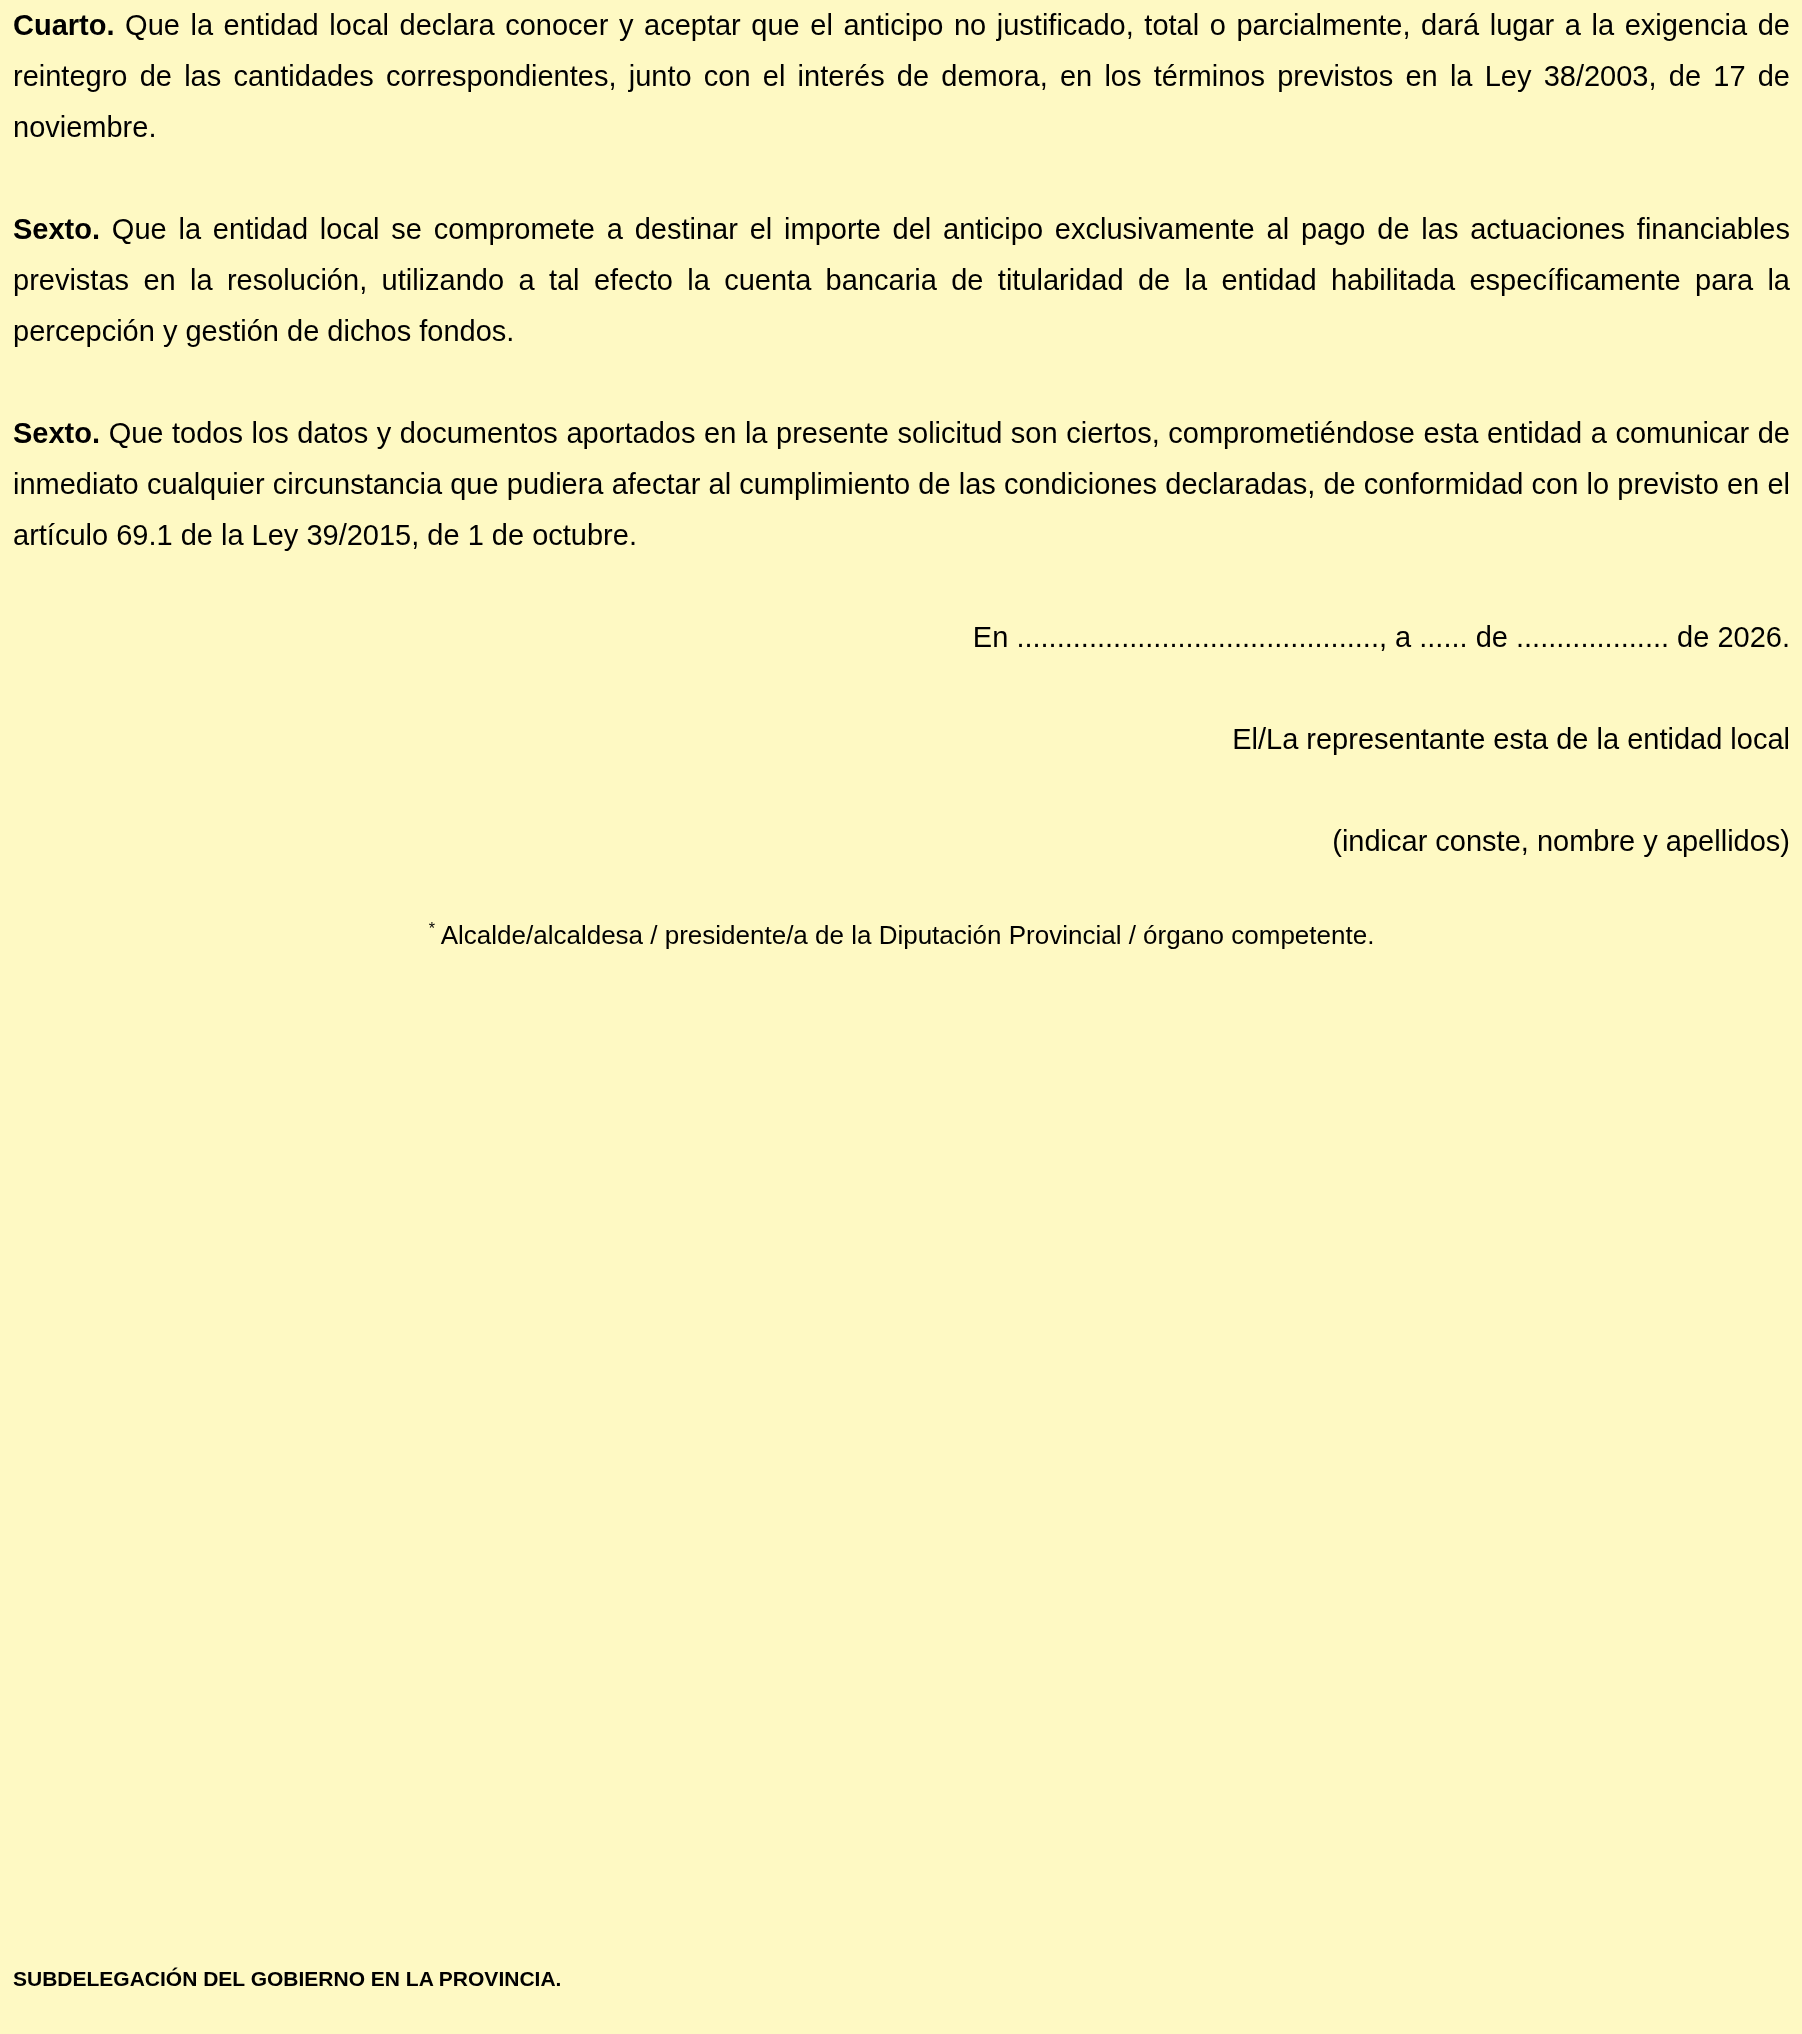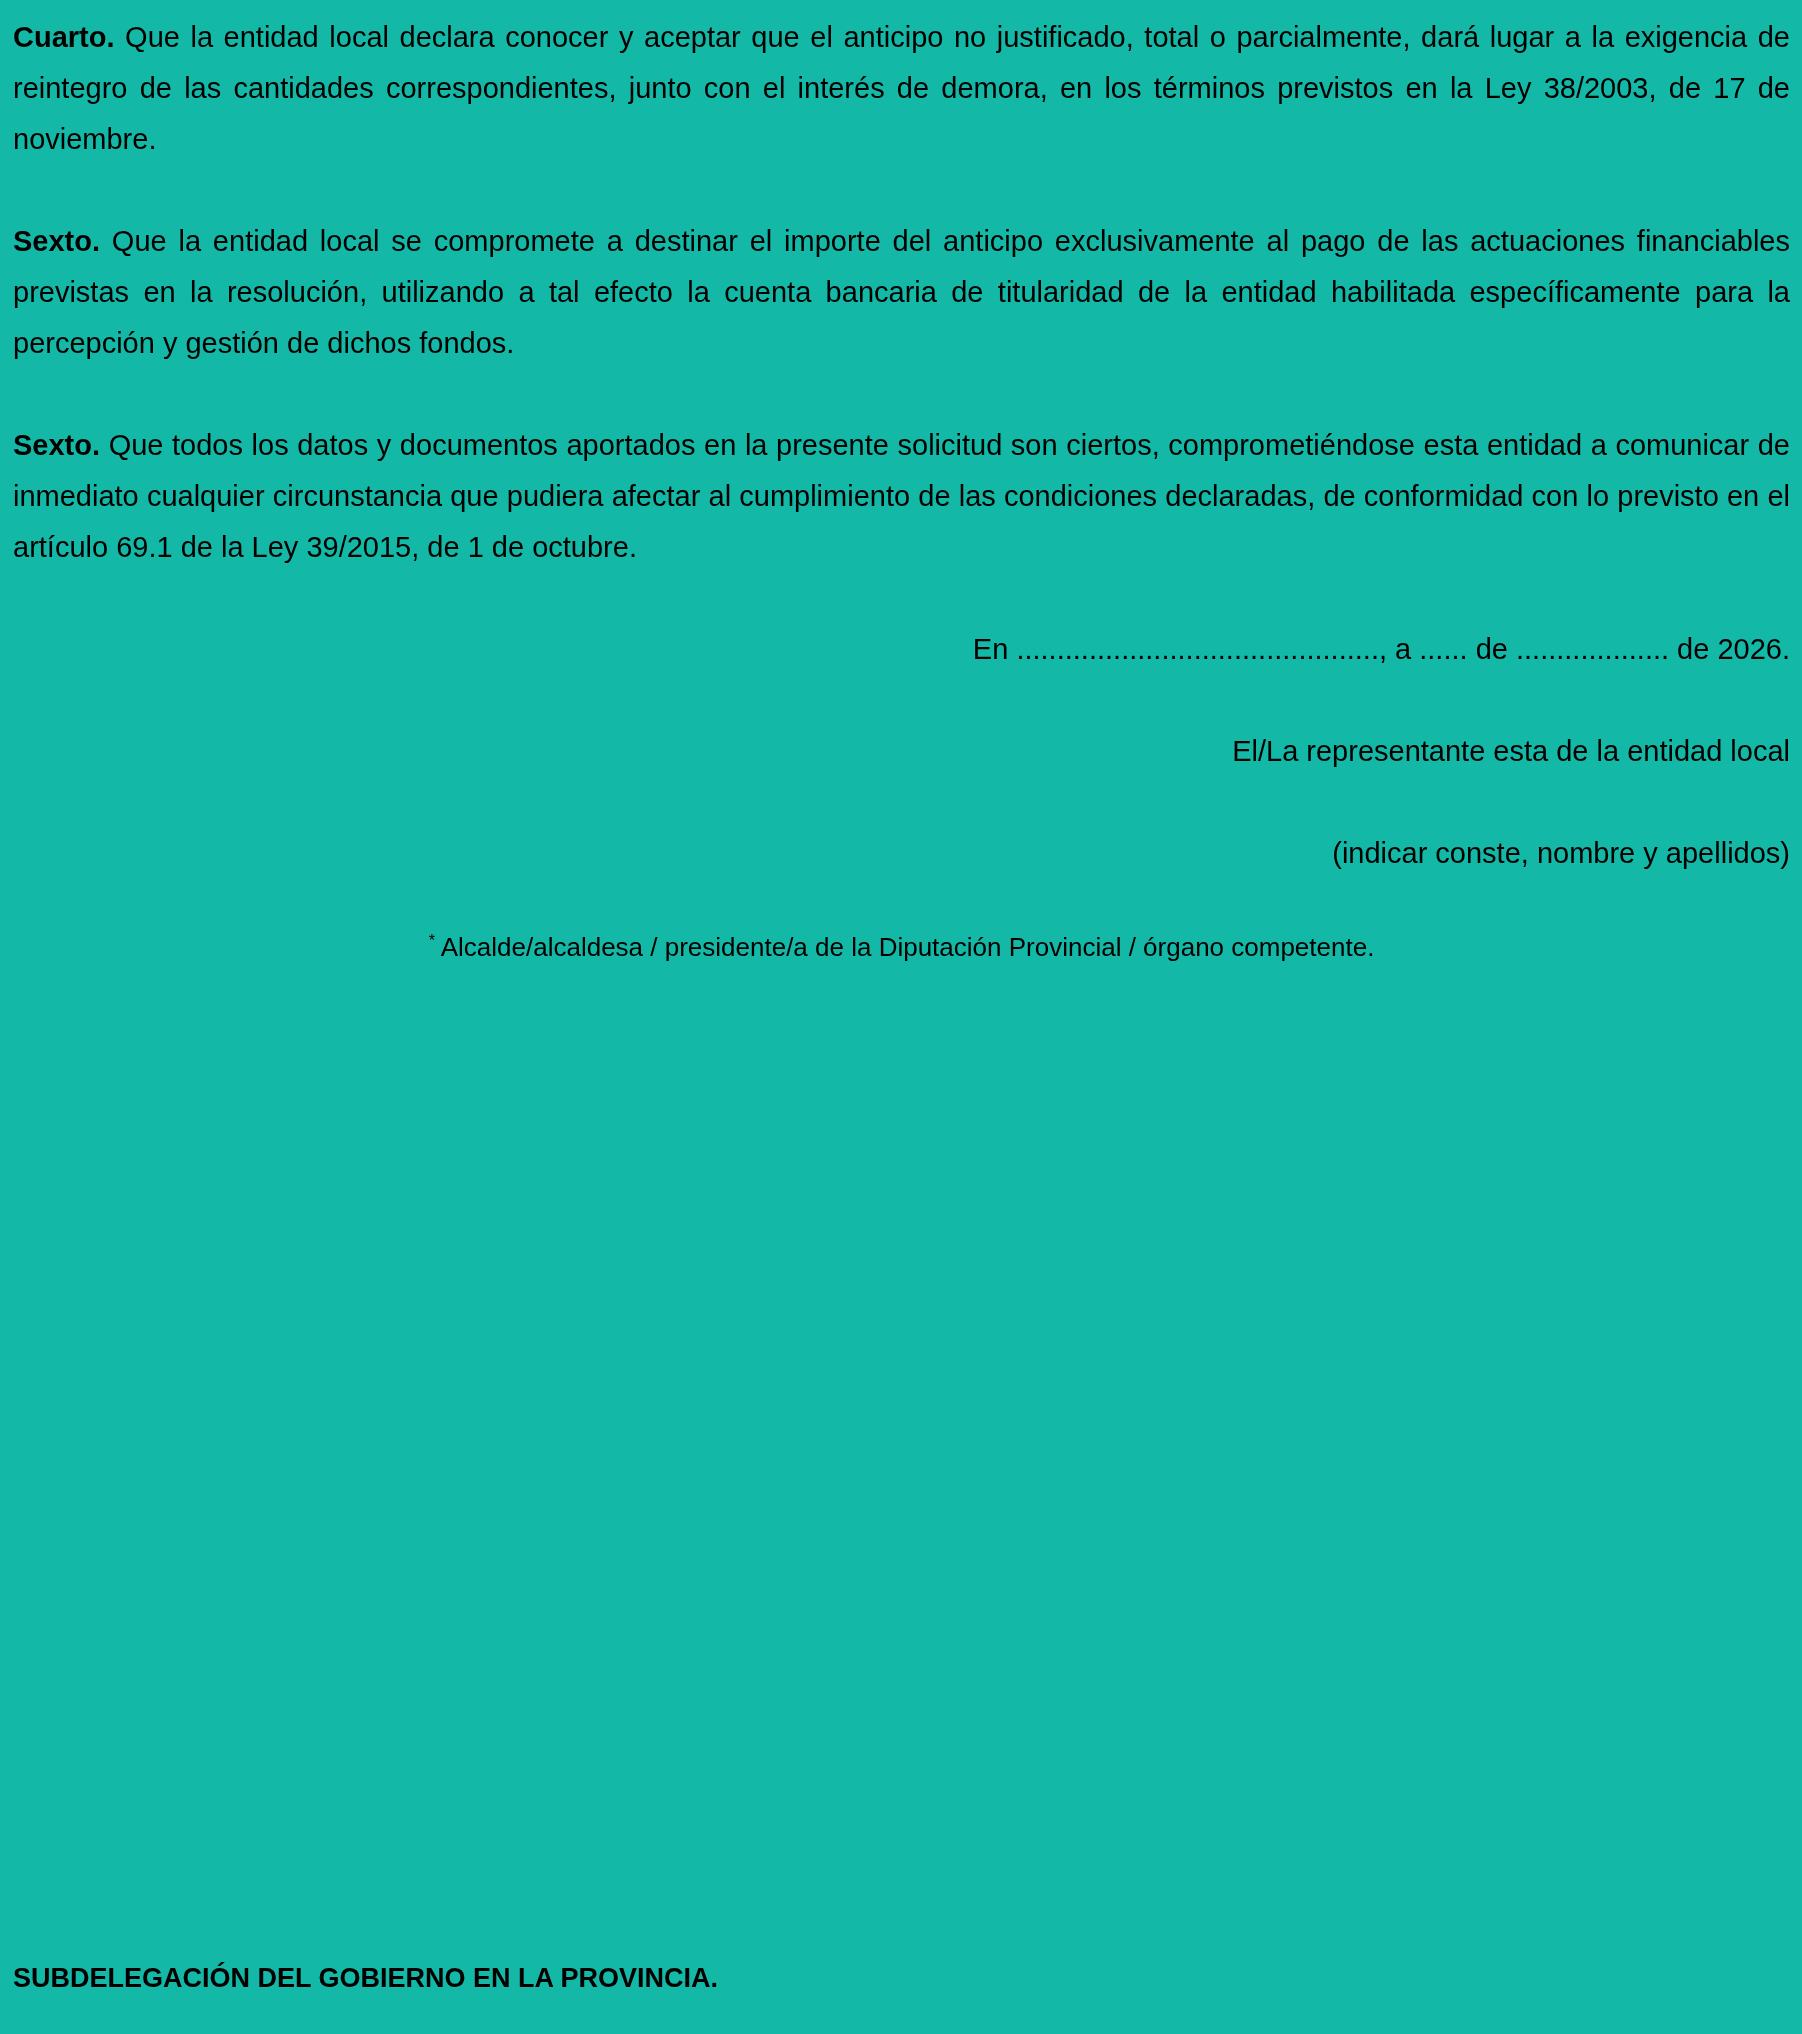--- a/index.html
+++ b/index.html
@@ -4,27 +4,27 @@
 <style>
   html, body {
     margin: 0;
     padding: 0;
     background: #ffffff;
   }
   .page {
     position: relative;
     width: 1803px;
     height: 2035px;
-    background: #14b8a6;
+    background: #fef9c3;
     color: #000000;
     font-family: "Liberation Sans", sans-serif;
     font-size: 29px;
     line-height: 51px;
     box-sizing: border-box;
-    padding: 12px 13px;
+    padding: 0 13px;
     overflow: hidden;
   }
   .para {
     margin: 0 0 51px 0;
     text-align: justify;
   }
   .para .lead {
     font-weight: bold;
   }
   .single {
@@ -40,21 +40,21 @@
   .footnote sup {
     font-size: 62%;
     vertical-align: super;
     line-height: 0;
   }
   .footer-line {
     position: absolute;
     left: 13px;
     top: 1953px;
     font-weight: bold;
-    font-size: 27px;
+    font-size: 21px;
     line-height: 51px;
     white-space: nowrap;
   }
 </style>
 </head>
 <body>
 
 <div class="page">
 
   <p class="para"><span class="lead">Cuarto.</span><span> Que la entidad local declara conocer y aceptar que el anticipo no justificado, total o parcialmente, dará lugar a la exigencia de reintegro de las cantidades correspondientes, junto con el interés de demora, en los términos previstos en la Ley 38/2003, de 17 de noviembre.</span></p>

